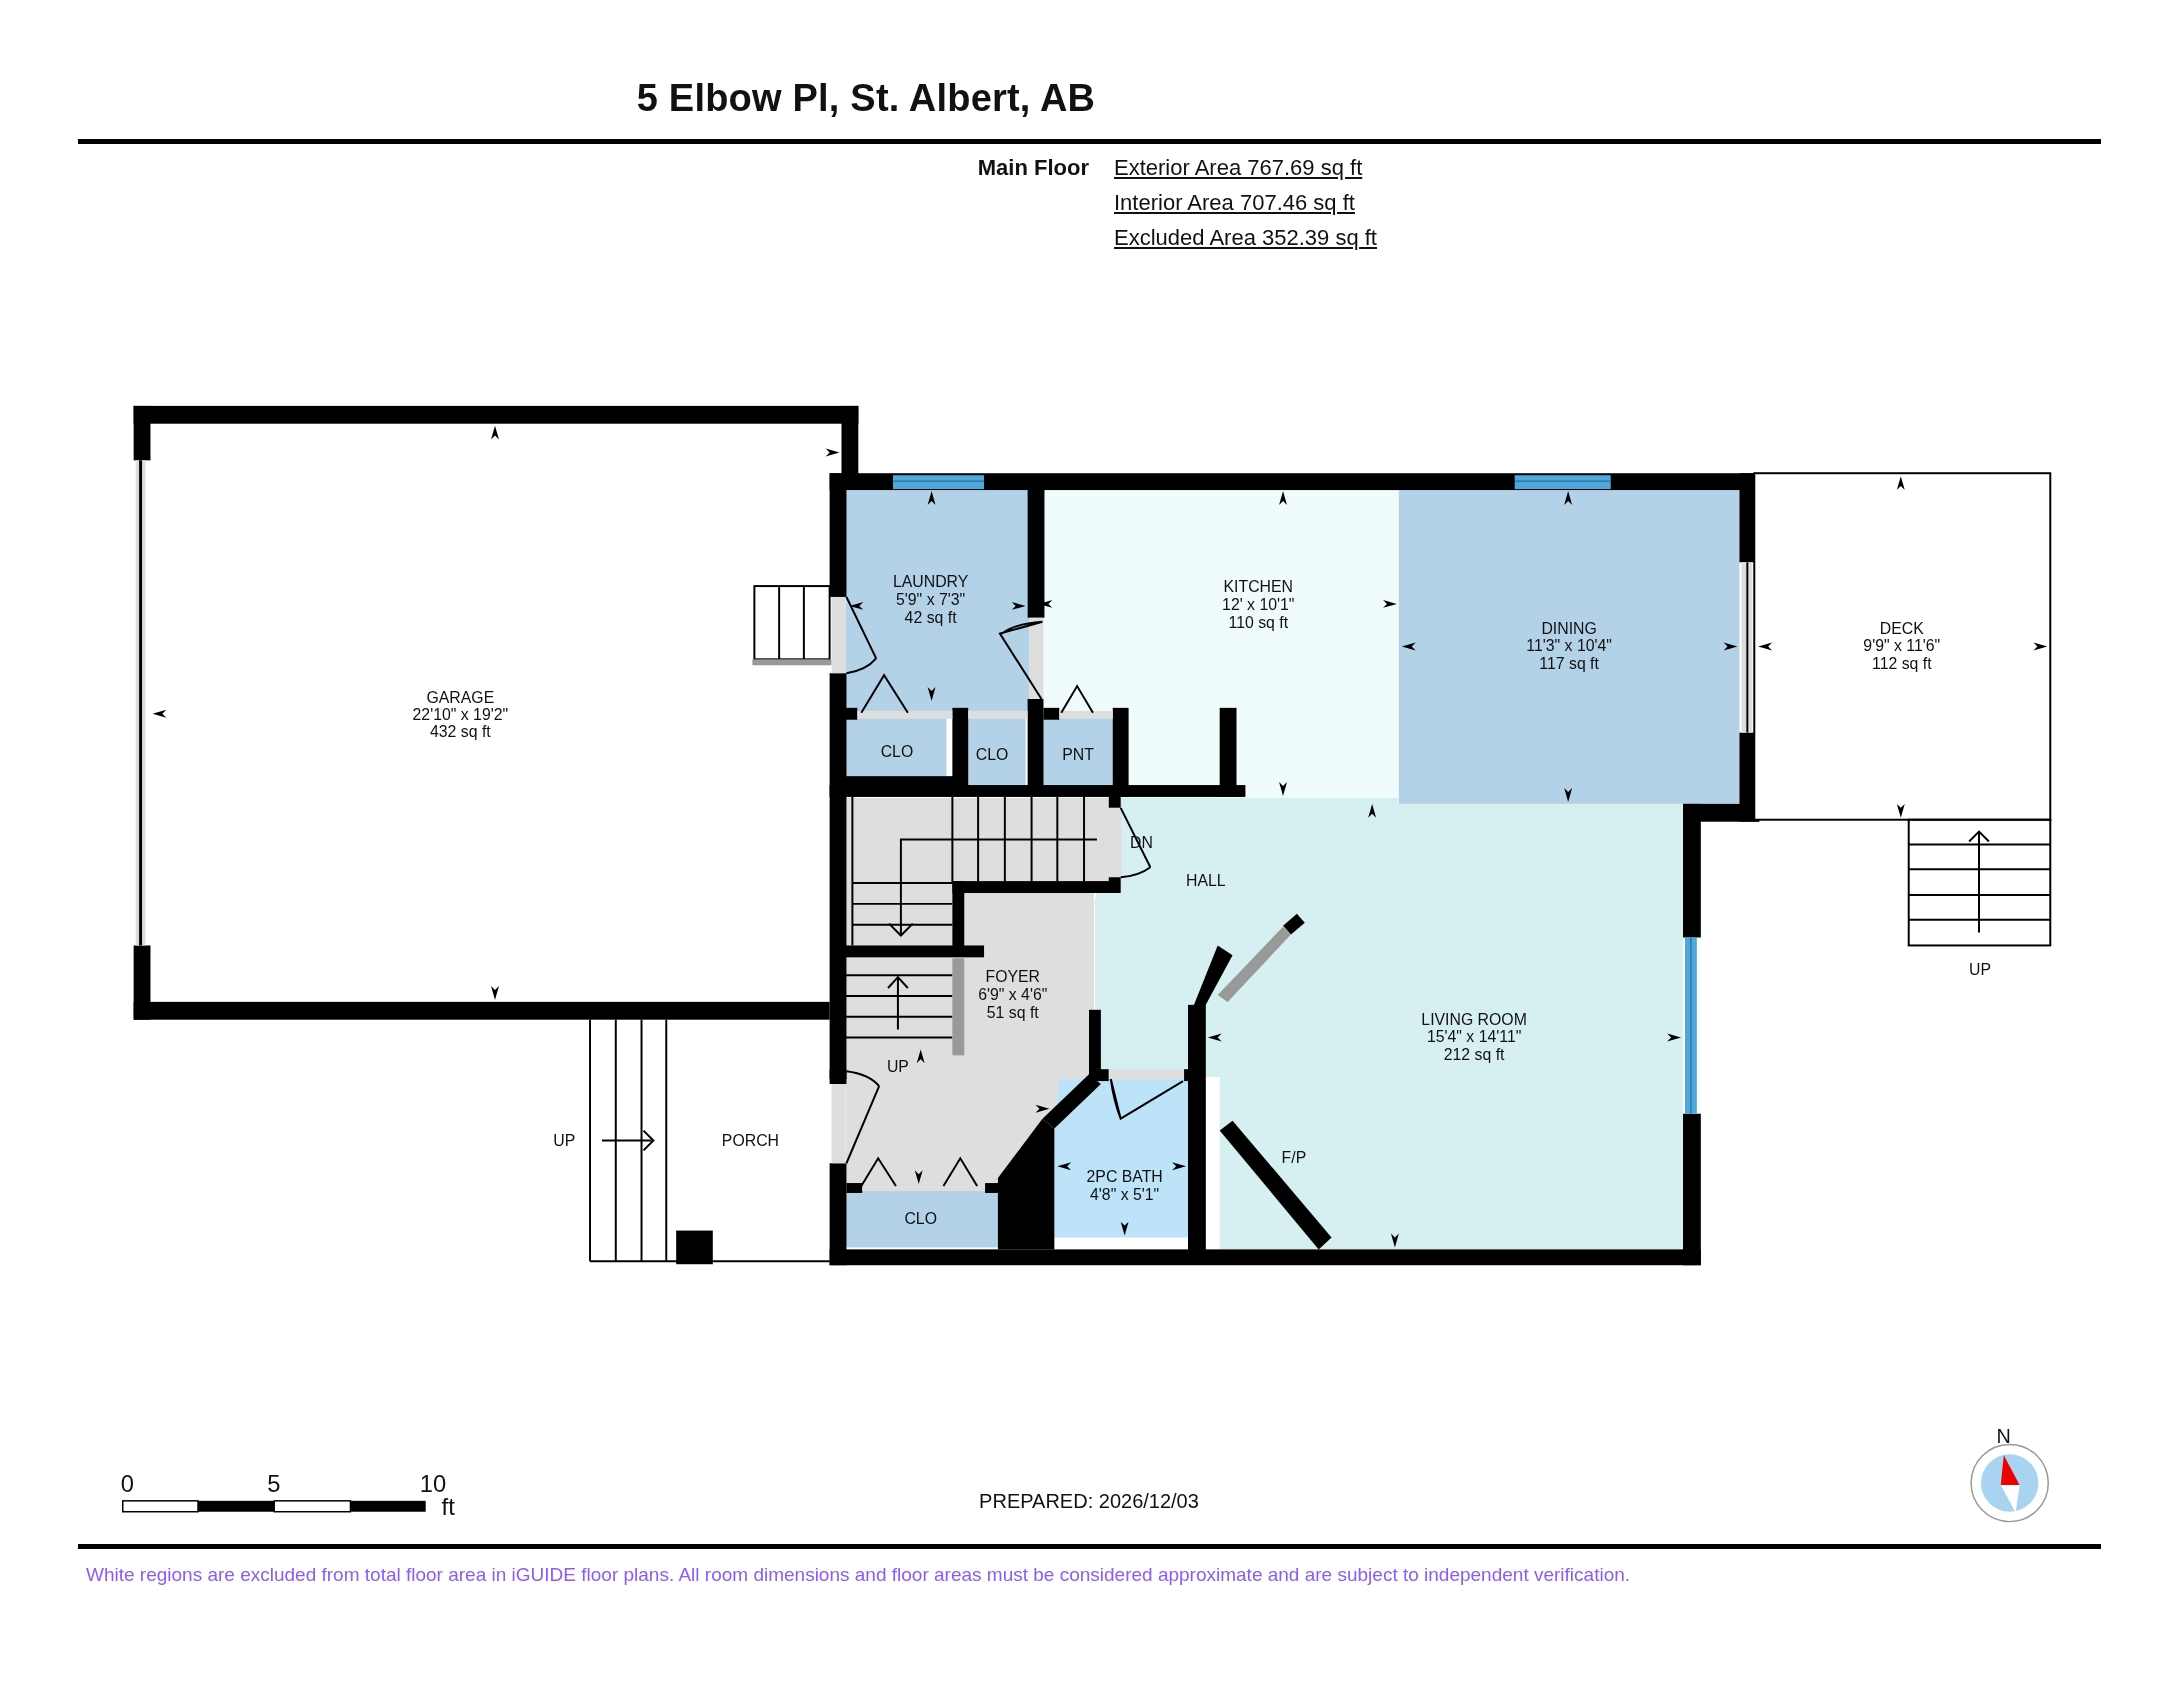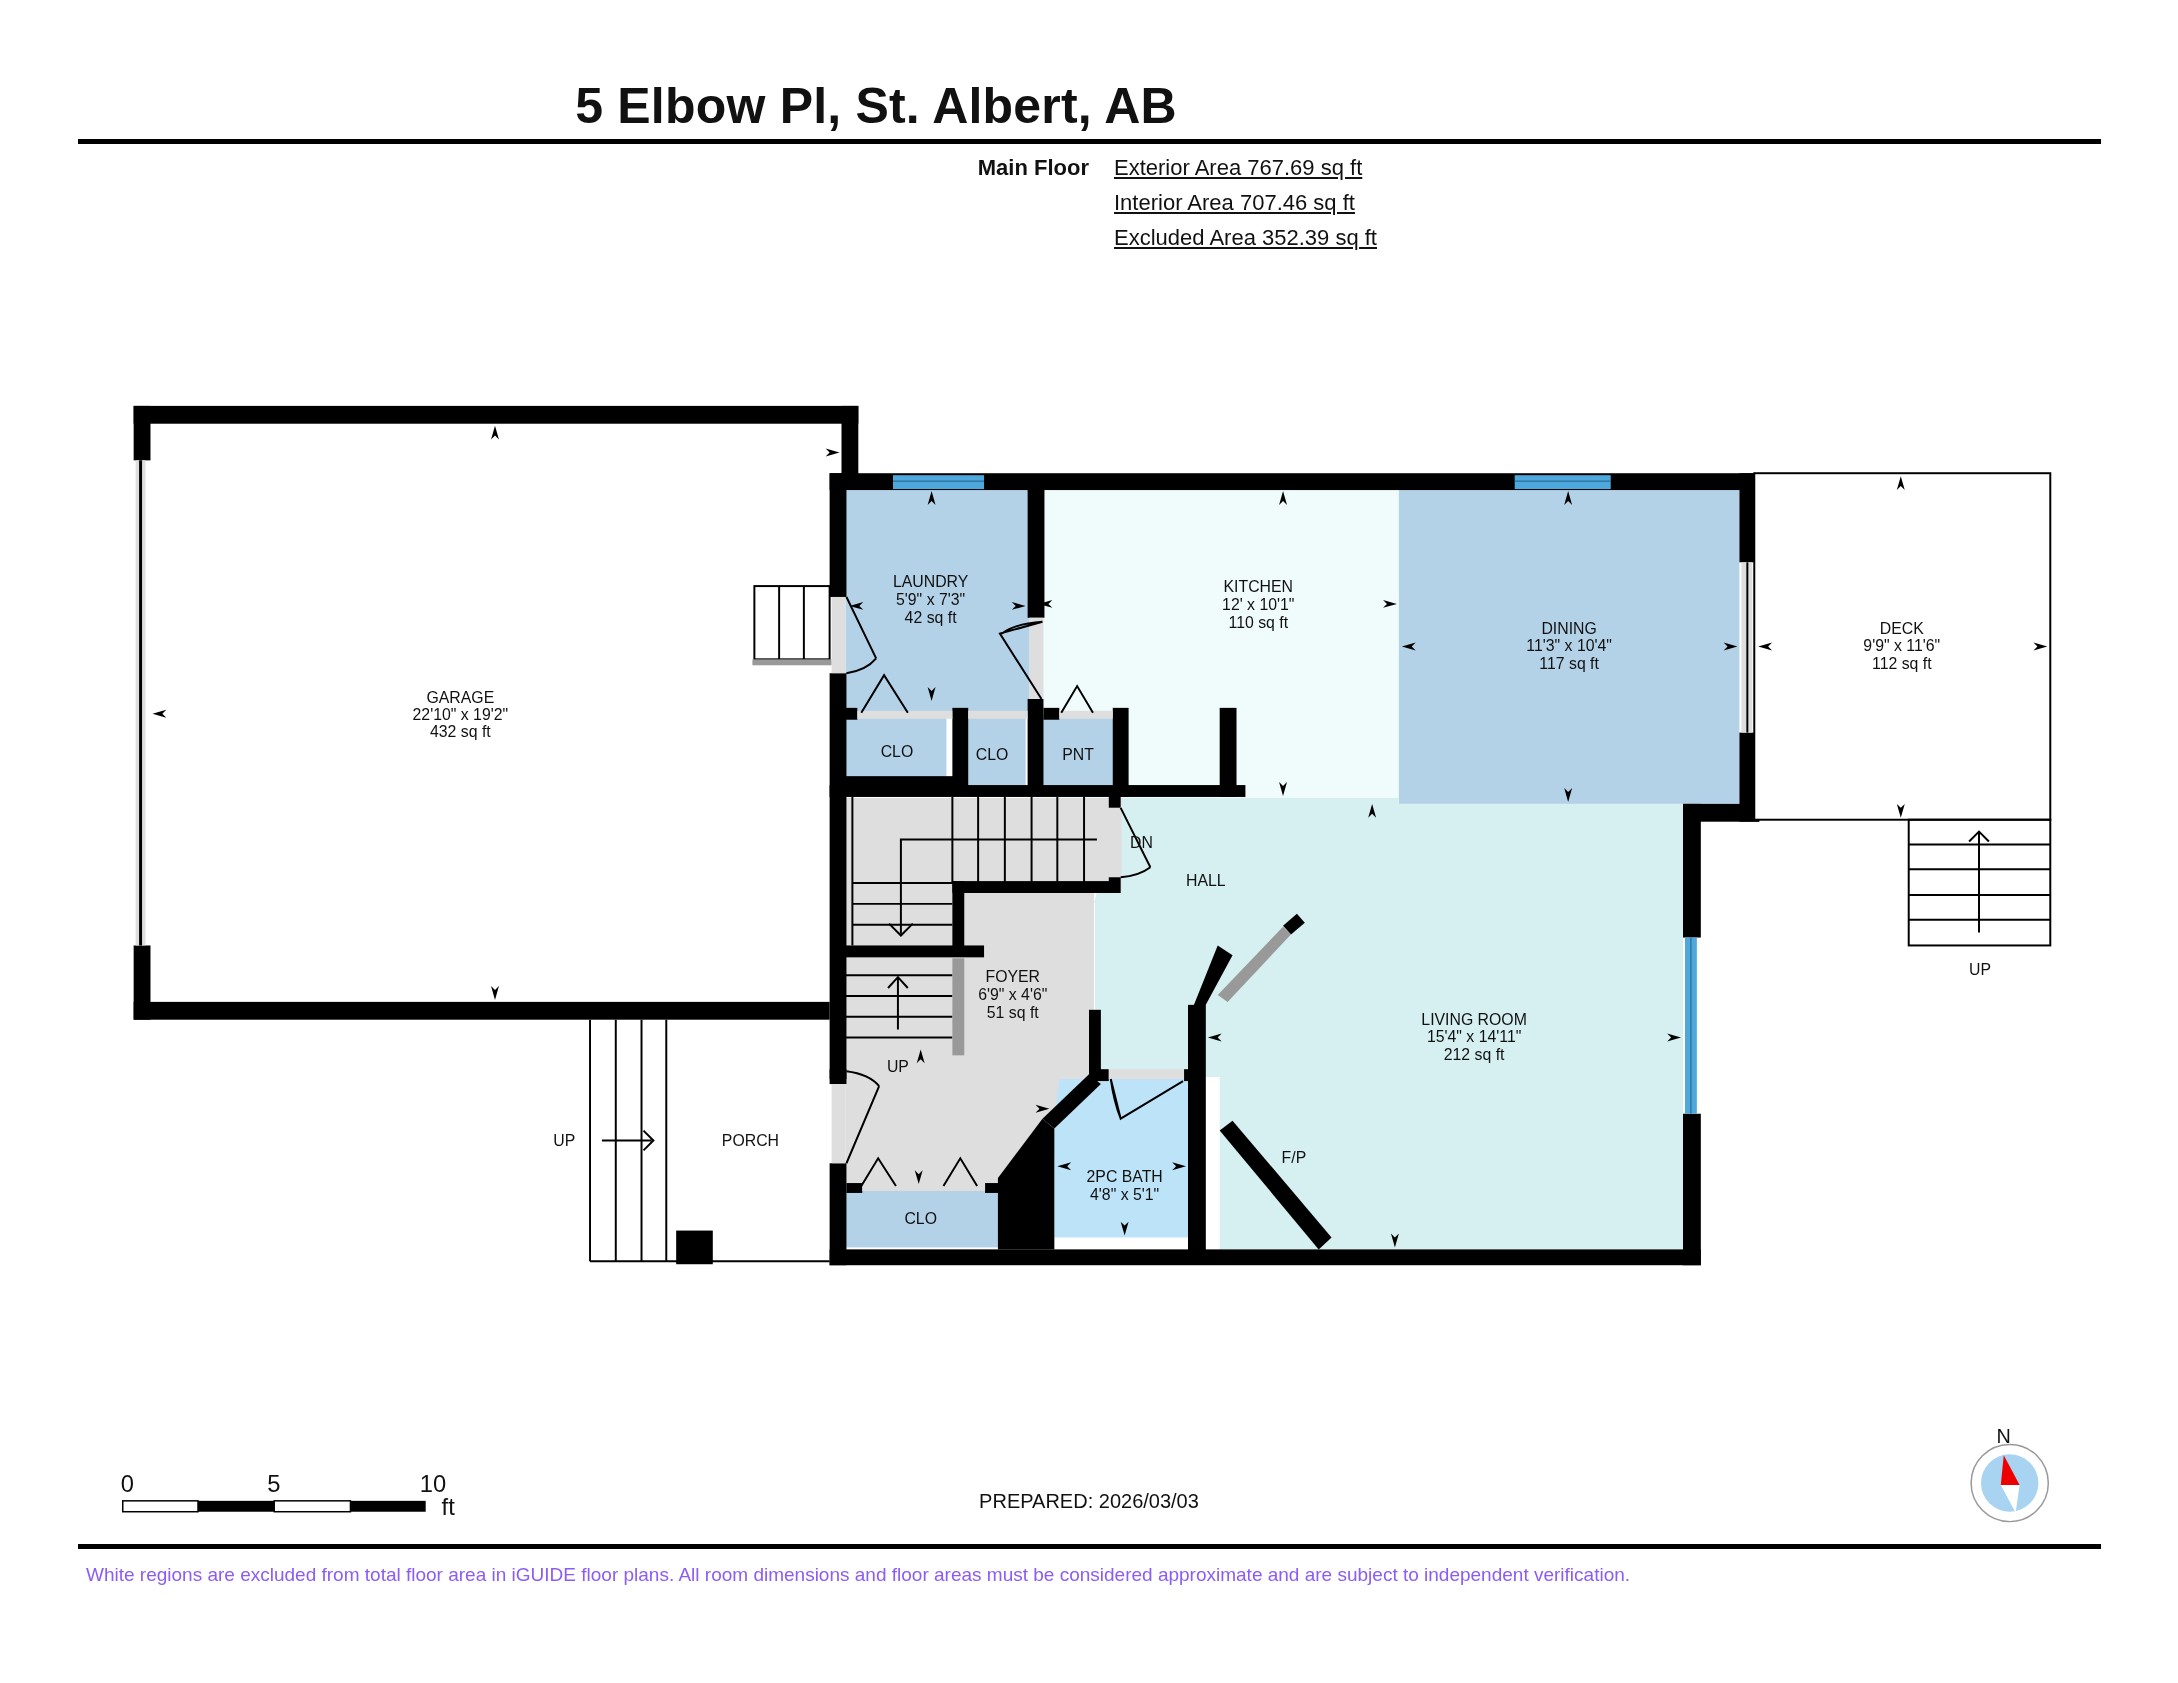--- a/index.html
+++ b/index.html
@@ -1,18 +1,18 @@
 <!DOCTYPE html>
 <html><head>
 <meta charset="utf-8">
 <style>
   html, body { margin: 0; padding: 0; background: #ffffff; }
   body { width: 2178px; height: 1683px; position: relative; overflow: hidden; font-family: "Liberation Sans", sans-serif; color: #111; }
   .abs { position: absolute; }
-  .title { left: 0; width: 1732px; top: 77px; text-align: center; font-size: 50px; font-weight: bold; letter-spacing: 0.2px; padding-left: 10px; }
+  .title { left: 0; width: 1732px; top: 77px; text-align: center; font-size: 38px; font-weight: bold; letter-spacing: 0.2px; }
   .rule { left: 78px; width: 2023px; height: 5px; background: #000; }
   .area-label { font-size: 22px; font-weight: bold; right: 1089px; top: 155px; }
   .area-val { font-size: 22px; left: 1114px; text-decoration: underline; }
   .prepared { left: 0; width: 2178px; text-align: center; top: 1490px; font-size: 20px; }
   .footer { left: 86px; top: 1564px; font-size: 19px; color: #8b5cf6; }
   svg text { font-family: "Liberation Sans", sans-serif; fill: #111; }
   .rl { font-size: 16px; text-anchor: middle; }
   .scale-num { font-size: 24px; }
 </style>
 </head>
@@ -292,16 +292,16 @@
 
   <g>
     <circle cx="2030" cy="1498" r="39" fill="#fff" stroke="#999" stroke-width="1.5"></circle>
     <circle cx="2030" cy="1498" r="29" fill="#a8d4f2"></circle>
     <polygon points="2024,1470 2040,1500 2021,1500" fill="#ee0000"></polygon>
     <polygon points="2021,1500 2040,1500 2036,1528" fill="#fff"></polygon>
     <text x="2024" y="1458" style="font-size:20px;text-anchor:middle">N</text>
   </g>
 </svg>
 
-<div class="abs prepared">PREPARED: 2026/03/03</div>
+<div class="abs prepared">PREPARED: 2026/12/03</div>
 <div class="abs rule" style="top:1544px"></div>
 <div class="abs footer">White regions are excluded from total floor area in iGUIDE floor plans. All room dimensions and floor areas must be considered approximate and are subject to independent verification.</div>
 
 
 </body></html>

